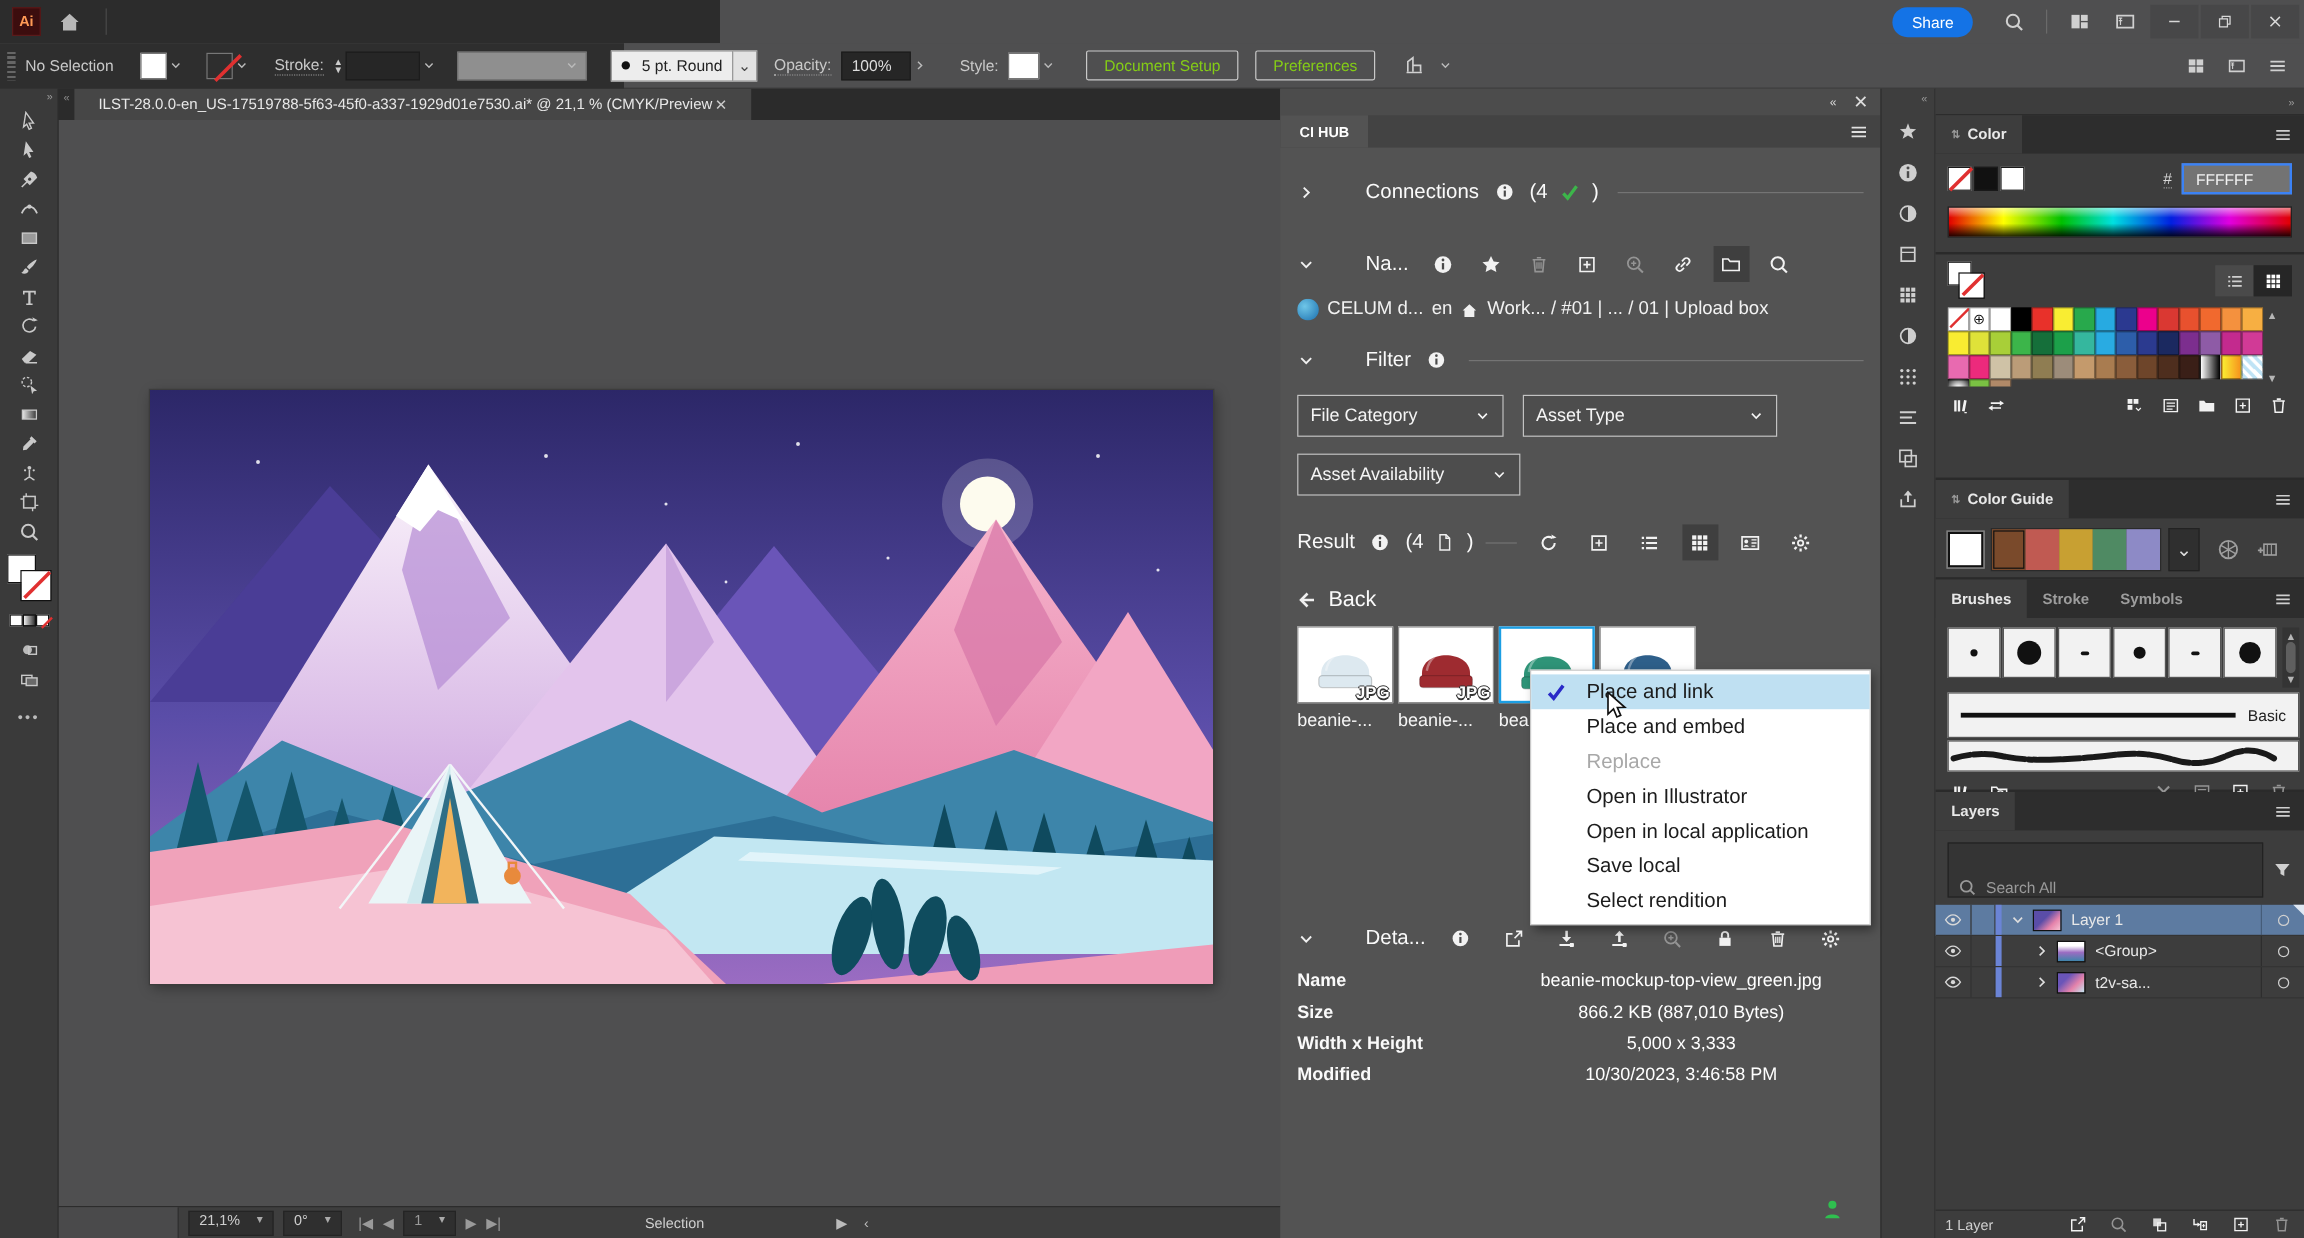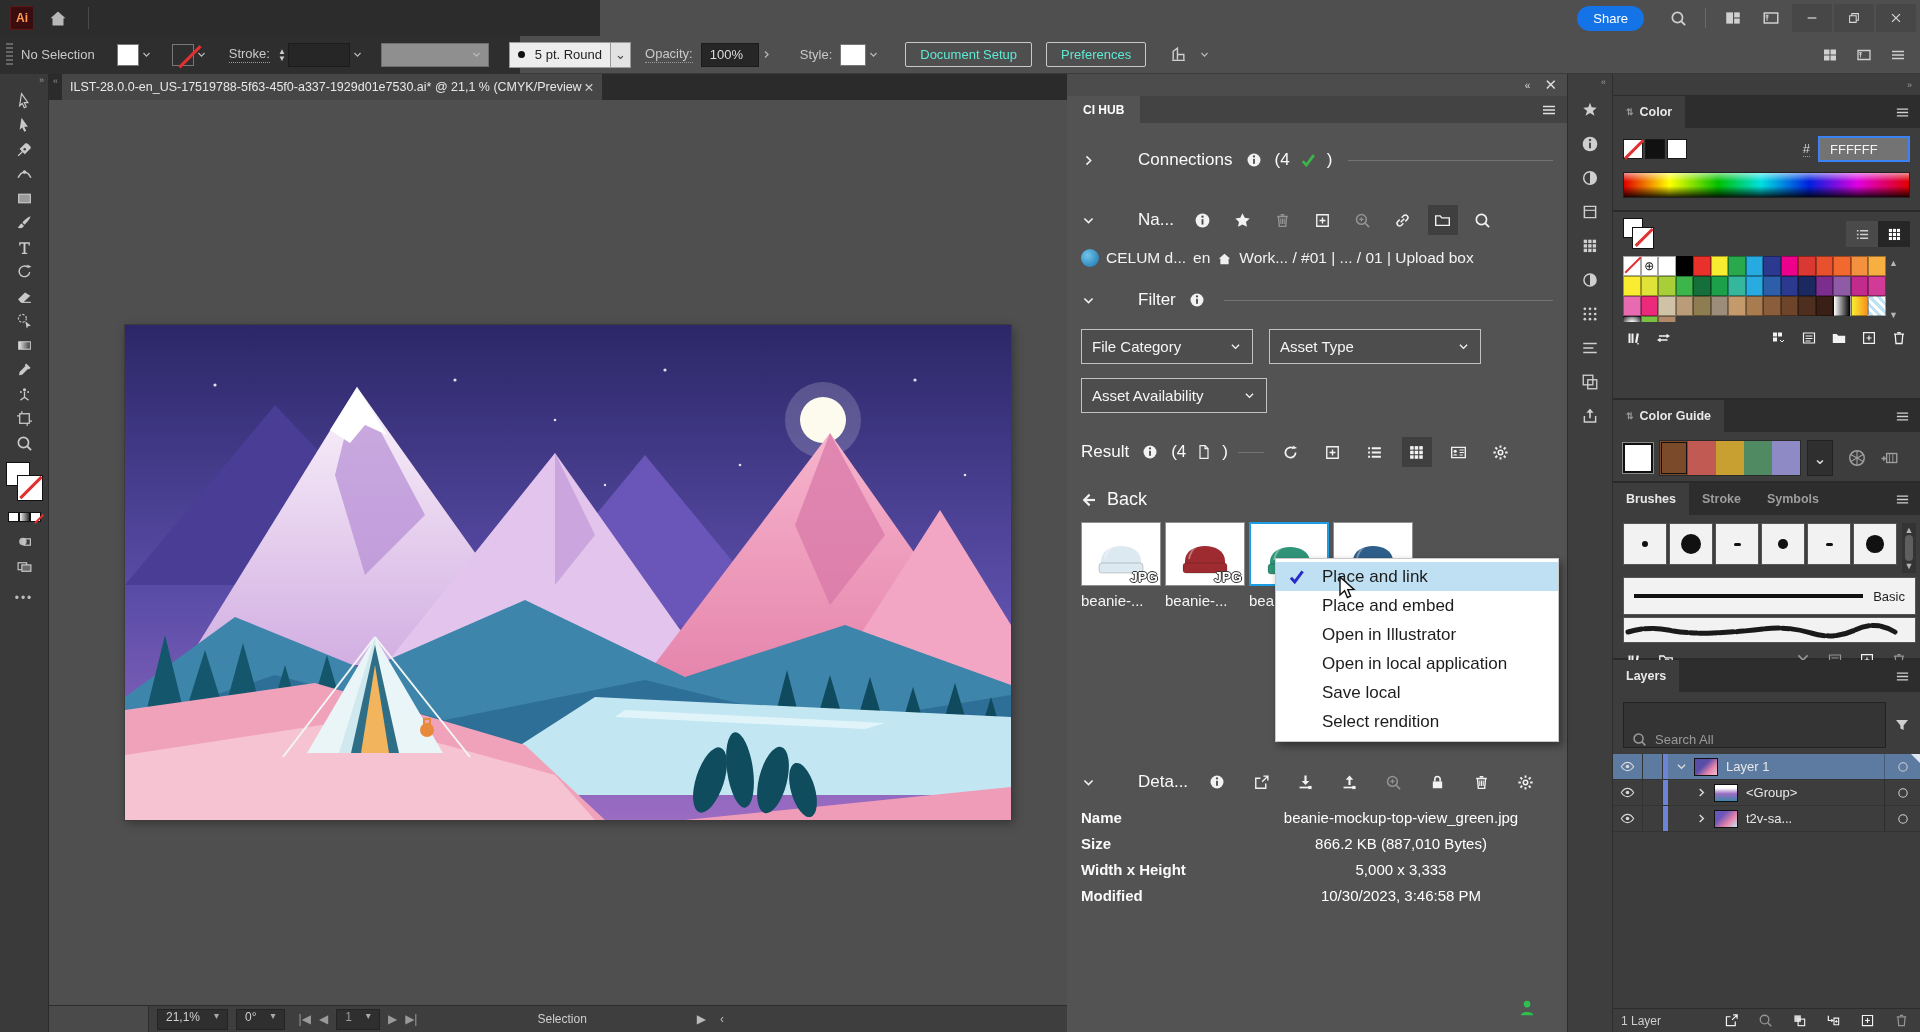--- a/index.html
+++ b/index.html
@@ -31,40 +31,40 @@
 .swatch-box { width:22px; height:22px; border:1px solid #777; background:#fff; position:relative; }
 .swatch-none:before { content:""; position:absolute; left:-1px; top:-1px; width:30px; height:2.5px; background:#e03030; transform:rotate(-45deg) translate(-6px,10px); }
 .mini-chev { color:#bbb; margin:0 6px 0 2px; display:flex; }
 .stepper { display:flex; flex-direction:column; color:#ccc; font-size:8px; line-height:7px; margin-right:2px; }
 .dark-field { background:#262626; border:1px solid #1c1c1c; width:62px; height:24px; }
 .gray-dd { background:#8f8f8f; border:1px solid #6f6f6f; width:108px; height:24px; display:flex; align-items:center; justify-content:flex-end; color:#6a6a6a; }
 .light-dd { background:#ededed; border:1px solid #9a9a9a; color:#222; height:26px; display:flex; align-items:center; padding:0 8px; }
 .light-dd .dot { width:7px; height:7px; background:#111; border-radius:50%; margin-right:10px; }
 .dd-btn { width:20px; height:26px; background:#e2e2e2; border:1px solid #9a9a9a; border-left:none; display:flex; align-items:center; justify-content:center; color:#444; }
 .val-field { background:#262626; border:1px solid #1c1c1c; width:58px; height:24px; color:#ddd; display:flex; align-items:center; padding-left:8px; }
-.ob-btn { border:1px solid #c9c9c9; background:transparent; color:#5eead4; font-size:13px; padding:4px 14px; border-radius:2px; margin-right:14px; white-space:nowrap; }
+.ob-btn { border:1px solid #c9c9c9; background:transparent; color:#84cc16; font-size:13px; padding:4px 14px; border-radius:2px; margin-right:14px; white-space:nowrap; }
 .ws-icons { position:absolute; right:14px; display:flex; gap:18px; color:#cfcfcf; }
 
 
 .toolbox { position:absolute; left:0; top:74px; width:49px; bottom:0; background:#3a3a3a; border-right:1px solid #2a2a2a; display:flex; flex-direction:column; align-items:center; }
 .tool-grip { width:100%; height:14px; color:#9a9a9a; font-size:9px; text-align:right; padding-right:4px; line-height:12px; }
 .tool { width:34px; height:24.5px; display:flex; align-items:center; justify-content:center; color:#c9c9c9; }
 .fs-block { margin-top:6px; position:relative; width:36px; height:44px; }
 .fs-fill { position:absolute; left:0; top:0; width:24px; height:24px; background:#fff; border:1px solid #111; }
 .fs-stroke { position:absolute; left:12px; top:14px; width:24px; height:24px; background:#fff; border:4px solid #fff; outline:1px solid #111; }
 .fs-stroke:before { content:""; position:absolute; left:-6px; top:6px; width:30px; height:3px; background:#e03030; transform:rotate(-45deg); }
 .cm-strip { display:flex; margin-top:6px; }
 .cm-cell { width:11px; height:10px; border:1px solid #111; }
 .more-dots { color:#bbb; letter-spacing:2px; font-size:12px; margin-top:12px; }
 
 
 .docarea { position:absolute; left:49px; top:74px; width:1018px; bottom:0; }
 .tabbar { position:absolute; left:0; top:0; right:0; height:26px; background:#2b2b2b; display:flex; }
 .tabchev { color:#8a8a8a; font-size:9px; padding:2px 4px; }
-.doctab { background:#464646; color:#e8e8e8; font-size:12.5px; display:flex; align-items:center; padding:0 8px; max-width:620px; }
+.doctab { background:#464646; color:#e8e8e8; font-size:12.5px; display:flex; align-items:center; padding:0 20px; max-width:620px; }
 .doctab .t { white-space:nowrap; overflow:hidden; max-width:575px; }
 .doctab .x { margin-left:2px; color:#ccc; }
 .canvas { position:absolute; left:0; top:26px; right:0; bottom:27px; background:#4f4f50; }
 .artboard { position:absolute; left:76px; top:225px; width:886px; height:495px; outline:1px solid #3c3c3c; box-shadow:2px 3px 10px rgba(0,0,0,.35); }
 .statusbar { position:absolute; left:0; bottom:0; right:0; height:27px; background:#3e3e3e; border-top:1px solid #2c2c2c; display:flex; align-items:center; font-size:12px; color:#cfcfcf; }
 .sb-blank { width:100px; height:27px; background:#4a4a4b; border-right:1px solid #2c2c2c; }
 .sb-field { background:#2f2f2f; border:1px solid #242424; height:21px; display:flex; padding:0 8px; margin-left:8px; }
 .sb-chev { color:#aaa; margin-left:14px; font-size:10px; }
 .sb-nav { display:flex; align-items:center; margin-left:14px; color:#9a9a9a; gap:8px; }
 .sb-tool { margin-left:120px; color:#cfcfcf; }
@@ -953,20 +953,23 @@
         <span class="ctx-check">
           <svg class="ic" width="18" height="18" viewBox="0 0 16 16">
             <path d="M2.6 8.6l3.4 3.8 7-9.4" fill="none" stroke="currentColor" stroke-width="2.6"></path>
           </svg>
         </span>
         <span>Place and link</span>
       </div>
       <div class="ctx-item">
         <span>Place and embed</span>
       </div>
+      <div class="ctx-item dis">
+        <span>Replace</span>
+      </div>
       <div class="ctx-item">
         <span>Open in Illustrator</span>
       </div>
       <div class="ctx-item">
         <span>Open in local application</span>
       </div>
       <div class="ctx-item">
         <span>Save local</span>
       </div>
       <div class="ctx-item">

